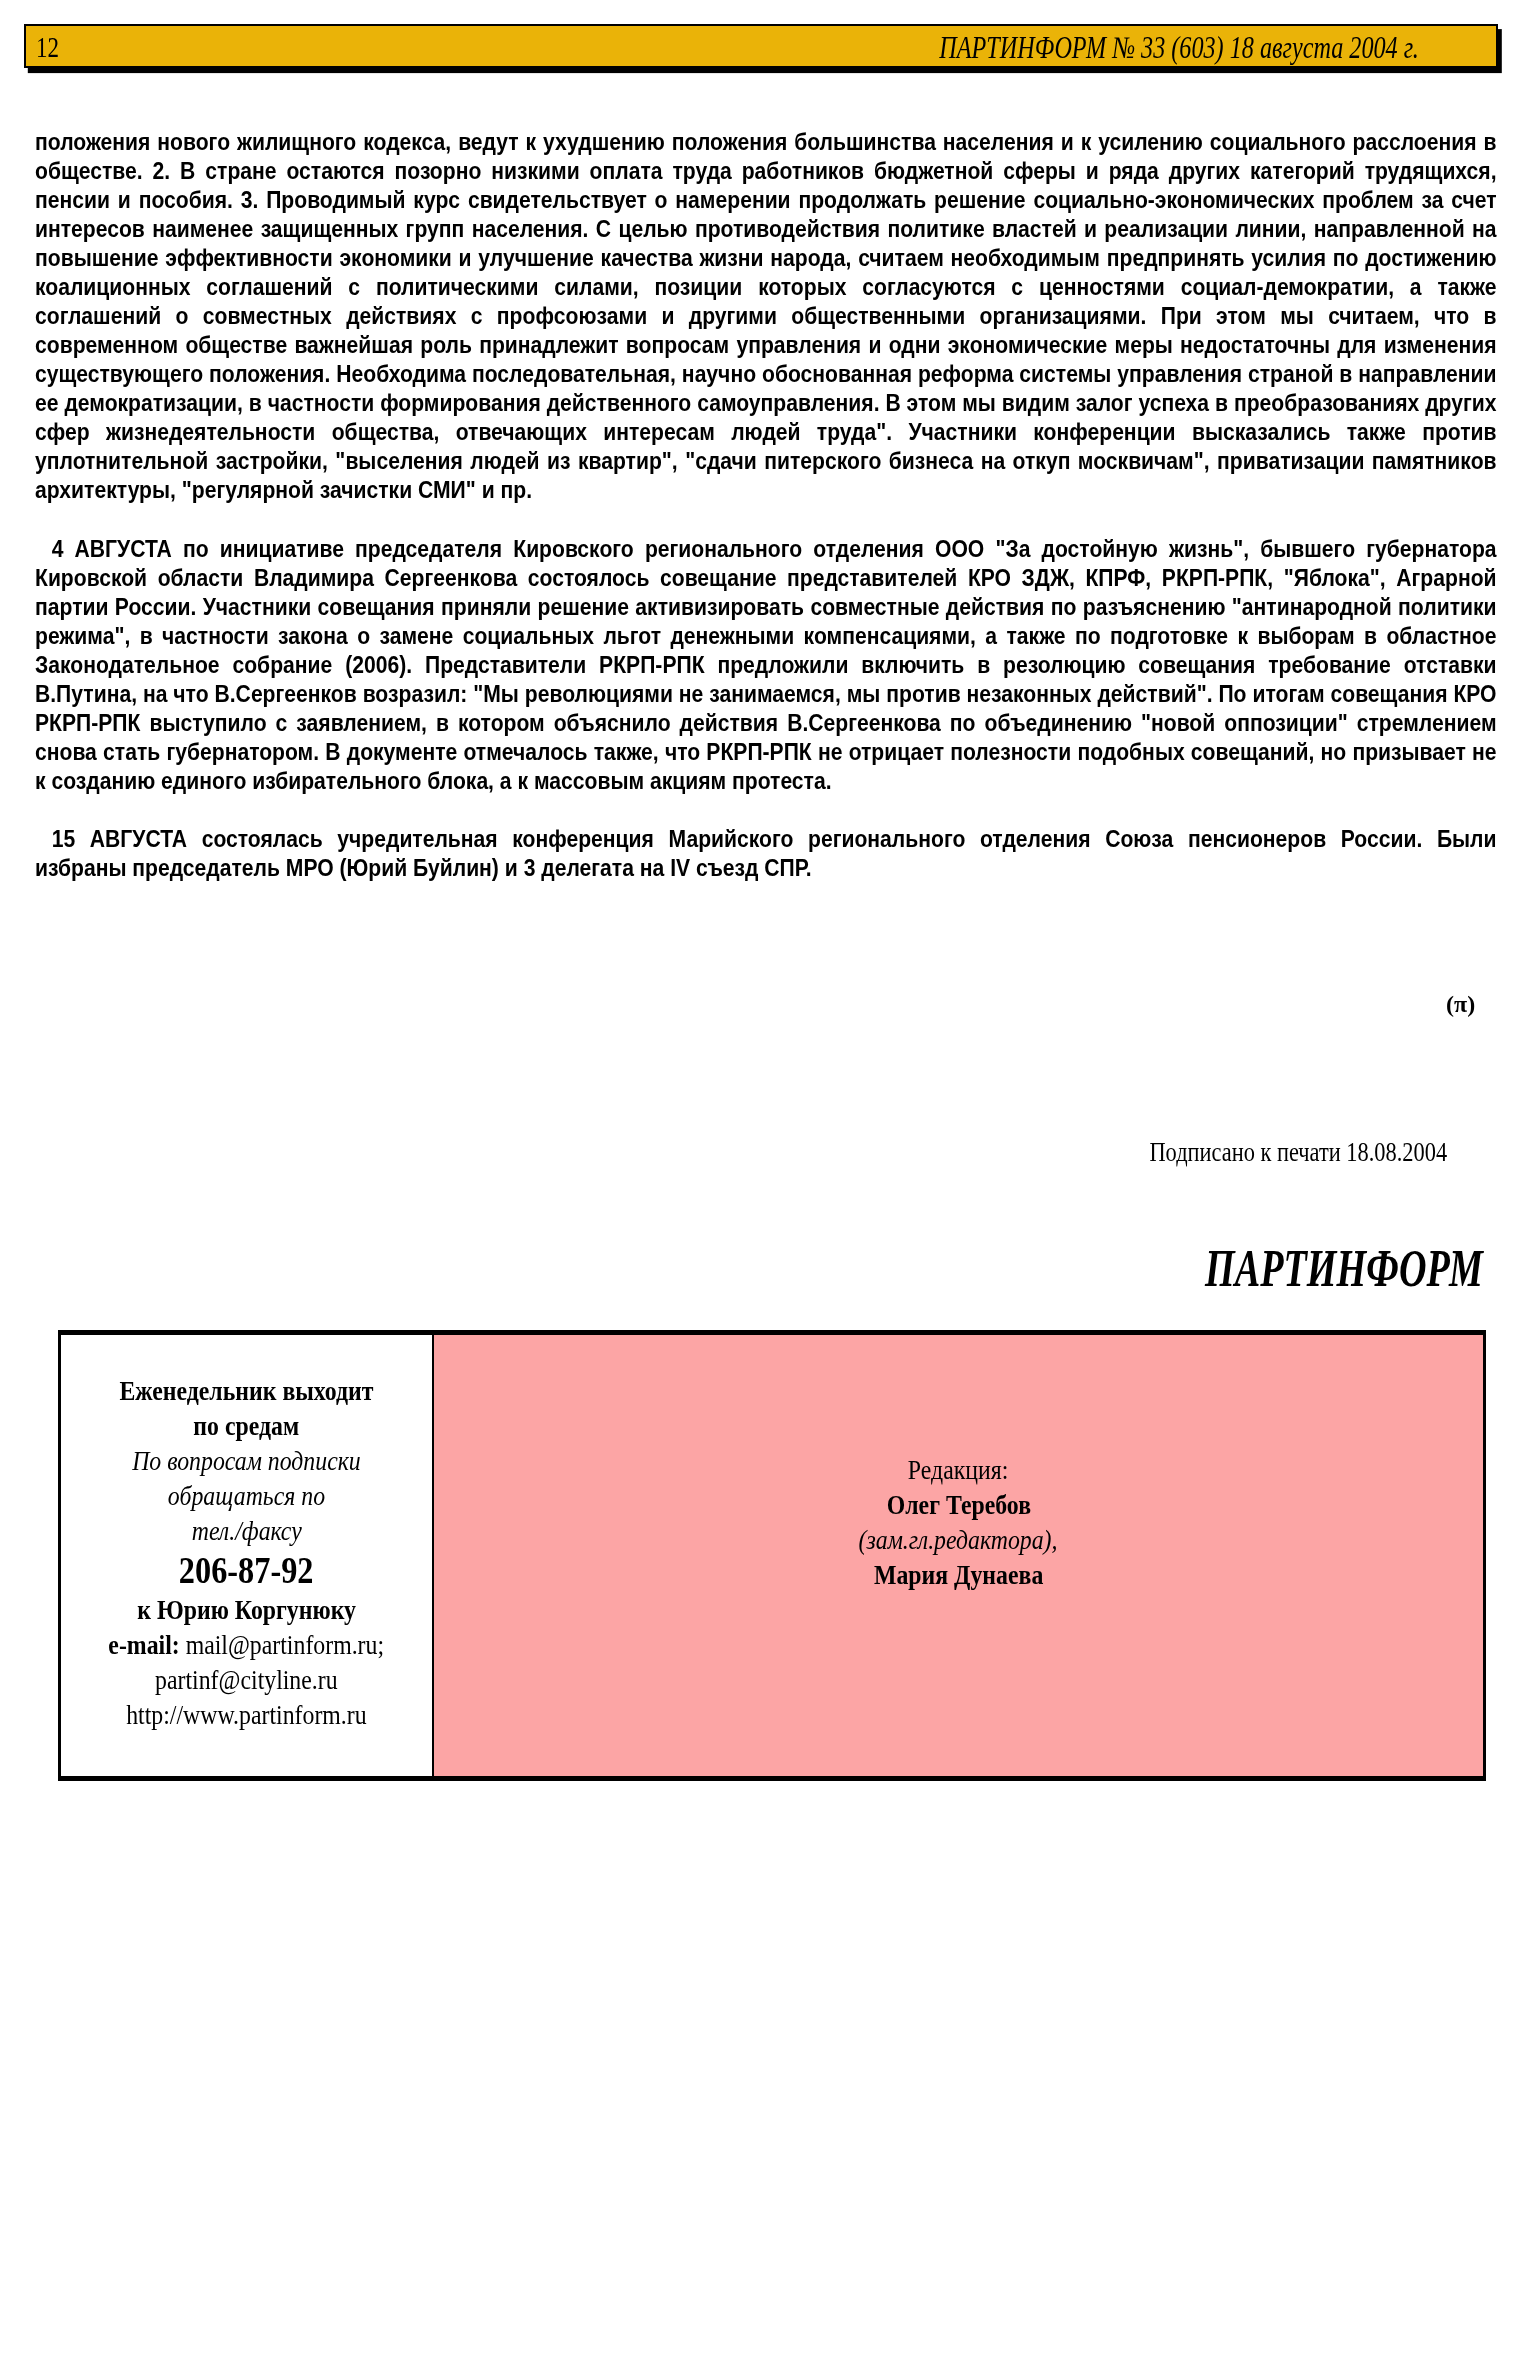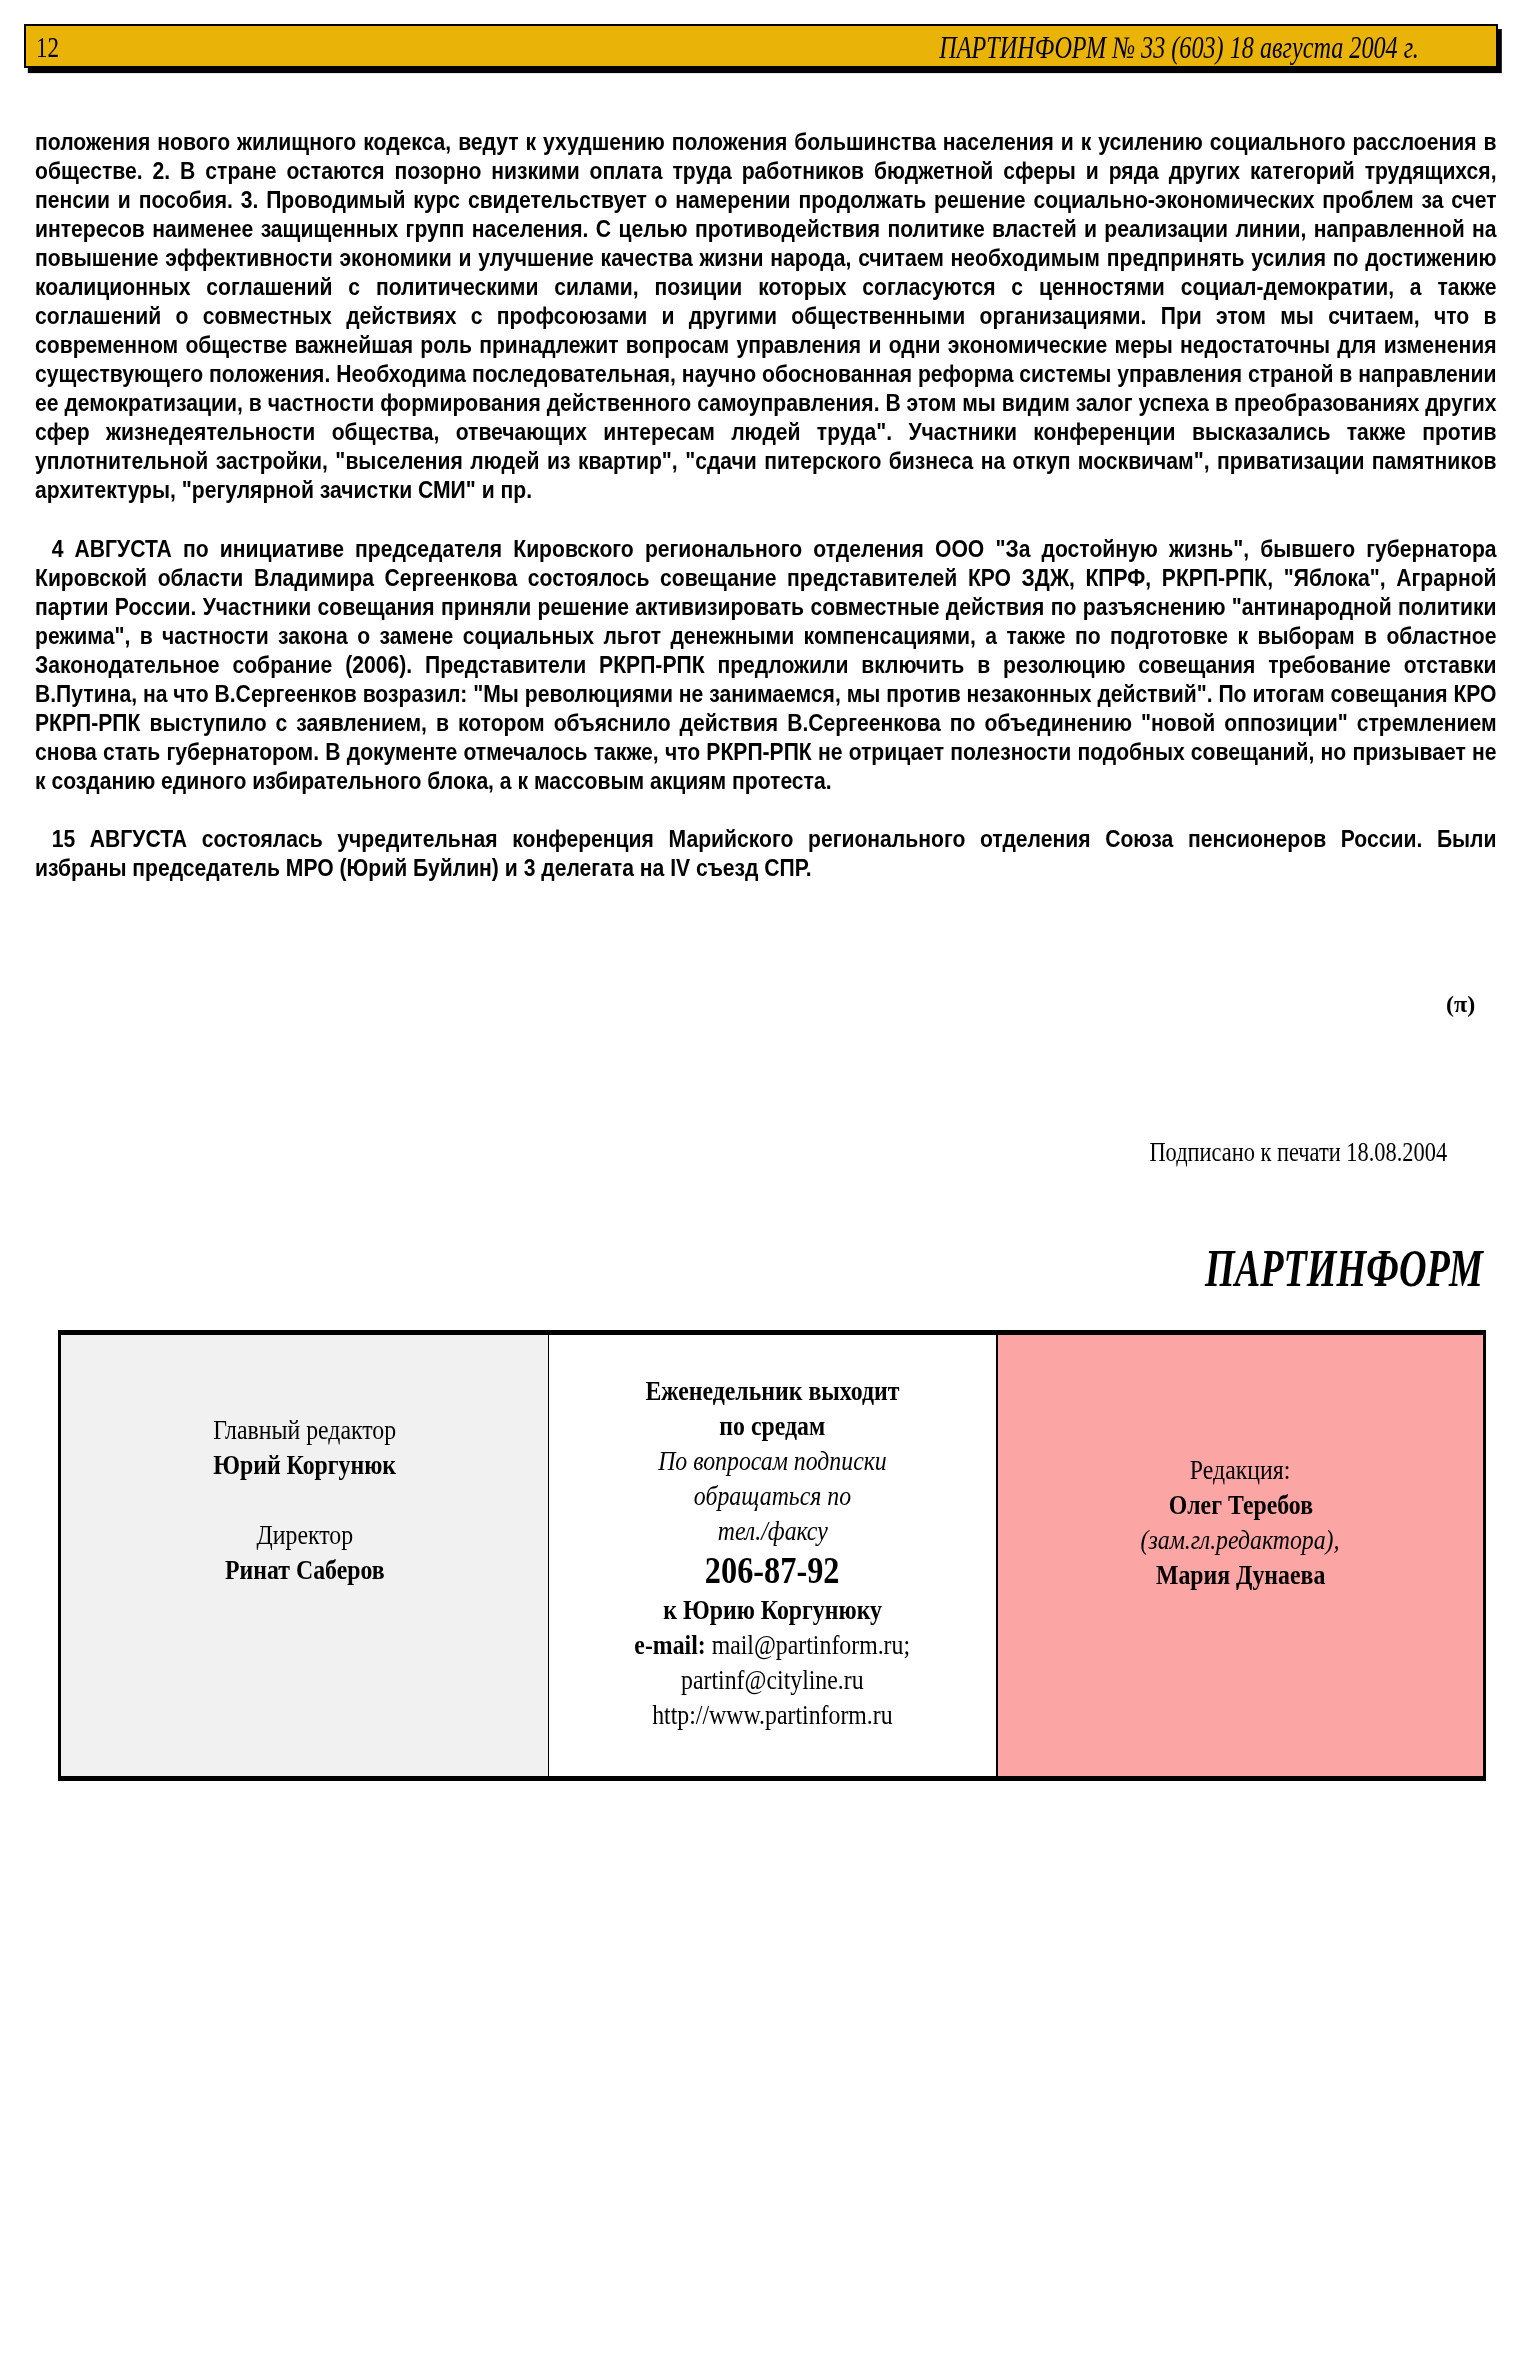--- a/index.html
+++ b/index.html
@@ -54,21 +54,21 @@
     .imprint {
       position: absolute; left: 58px; top: 1330px; width: 1428px; height: 451px;
       border: 3.8px solid #000; border-top-width: 5.8px; border-bottom-width: 5.8px; box-sizing: border-box;
       display: flex; font-family: "Liberation Serif", "DejaVu Serif", serif;
     }
     .imprint .col {
       height: 100%; box-sizing: border-box; text-align: center; display: flex; flex-direction: column;
       align-items: center; justify-content: flex-start;
     }
     .imprint .col-left { width: 488px; background: #f1f1f1; border-right: 1.9px solid #000; padding-top: 77px; }
-    .imprint .col-mid { width: 449px; background: #ffffff; border-right: 2.6px solid #000; padding-top: 38px; }
+    .imprint .col-mid { width: 373px; background: #ffffff; border-right: 2.6px solid #000; padding-top: 38px; }
     .imprint .col-right { flex: 1; background: #fca5a5; padding-top: 117px; }
     .imprint .line { font-size: 28px; line-height: 35px; transform: scaleX(0.85); white-space: nowrap; }
     .imprint .b { font-weight: bold; }
     .imprint .i { font-style: italic; }
     .imprint .gap { height: 35px; }
     .imprint .phone { font-size: 38px; line-height: 44px; font-weight: bold; }
   </style>
 </head>
 <body>
 
@@ -94,27 +94,20 @@
 </div>
 <div class="sign-mark">(π)</div>
 
 <div class="signed">Подписано к печати 18.08.2004</div>
 
 <div class="masthead">
   <span>ПАРТИНФОРМ</span>
 </div>
 
 <div class="imprint">
-  <div class="col col-left">
-    <div class="line">Главный редактор</div>
-    <div class="line b">Юрий Коргунюк</div>
-    <div class="gap"></div>
-    <div class="line">Директор</div>
-    <div class="line b">Ринат Саберов</div>
-  </div>
   <div class="col col-mid">
     <div class="line b">Еженедельник выходит</div>
     <div class="line b">по средам</div>
     <div class="line i">По вопросам подписки</div>
     <div class="line i">обращаться по</div>
     <div class="line i">тел./факсу</div>
     <div class="line phone">206-87-92</div>
     <div class="line b">к Юрию Коргунюку</div>
     <div class="line">
       <span class="b">e-mail:</span>

